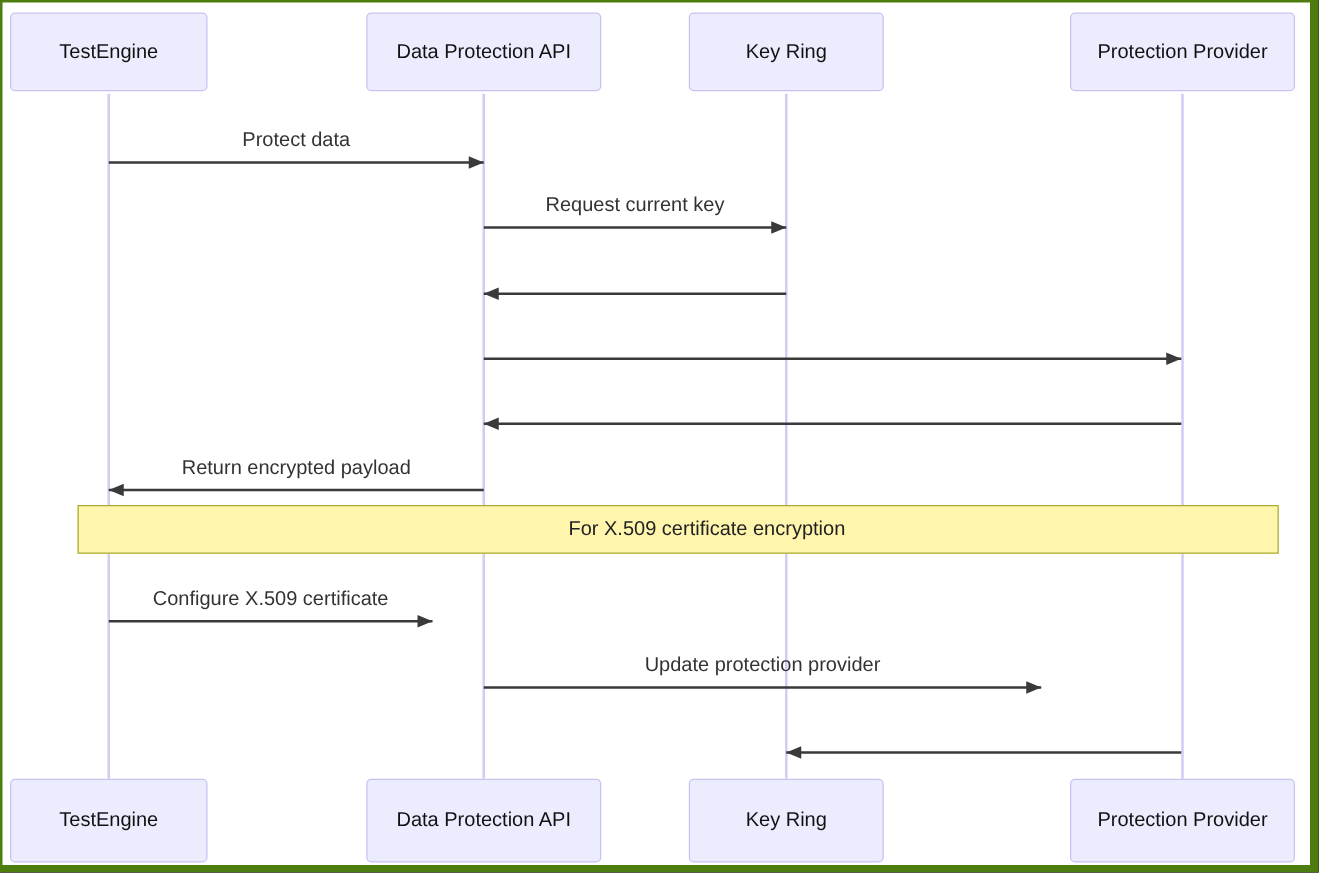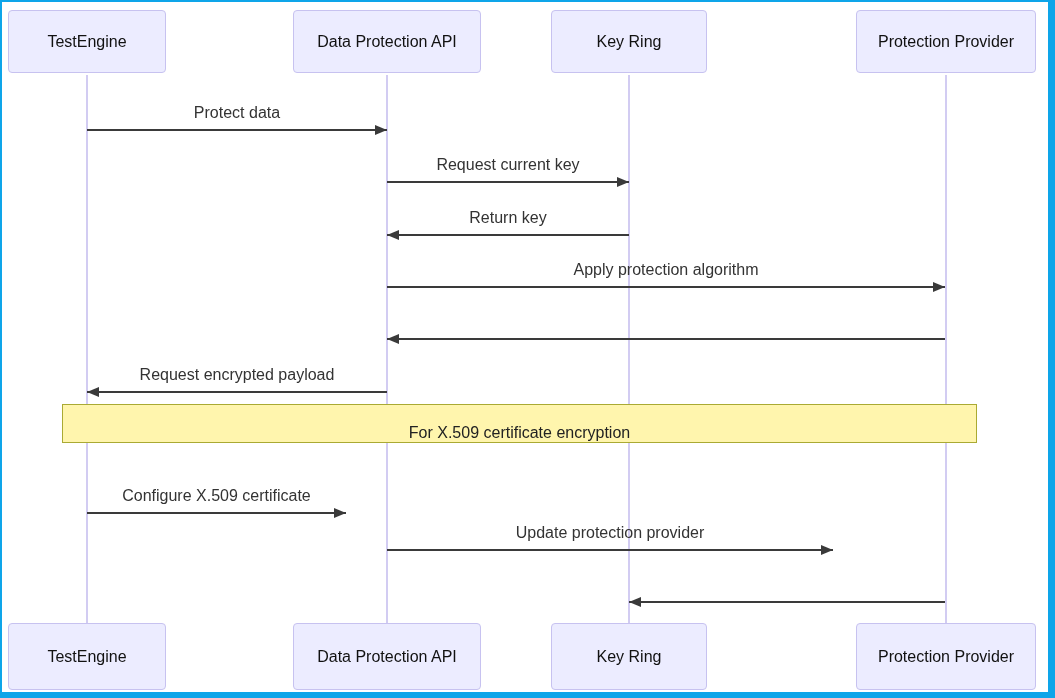--- a/index.html
+++ b/index.html
@@ -1,19 +1,19 @@
 <!DOCTYPE html>
 <html><head>
 <meta charset="utf-8">
 <style>
   html, body { margin: 0; padding: 0; background: #222; }
   .screen {
     position: relative;
     width: 1055px; height: 698px;
-    background: #0ea5e9;
+    background: #4d7c0f;
     font-family: "Liberation Sans", "DejaVu Sans", sans-serif;
     overflow: hidden;
   }
   .canvas {
     position: absolute;
     left: 2px; top: 2px;
     width: 1046px; height: 690px;
     background: #ffffff;
   }
   .layer { position: absolute; left: -2px; top: -2px; width: 1055px; height: 698px; }
@@ -58,23 +58,24 @@
   }
   .arrow-head.dir-right { right: 0; border-left: 12px solid #3a3a3a; }
   .arrow-head.dir-left  { left: 0;  border-right: 12px solid #3a3a3a; }
 
   .note {
     position: absolute;
     left: 62px; top: 404px;
     width: 913px; height: 37px;
     background: #fff5ad;
     border: 1px solid #aaaa33;
-    display: flex; align-items: flex-end; justify-content: center;
+    display: flex; align-items: center; justify-content: center;
     font-size: 16px; color: #222;
     box-sizing: content-box;
+    padding-left: 46px;
   }
 </style>
 </head>
 <body>
 
 <div class="screen">
   <div class="canvas">
     <div class="layer">
 
       <div class="lifeline" style="left:86px"></div>
@@ -101,47 +102,45 @@
         <div class="arrow-head dir-right"></div>
       </div>
 
       <div class="message" style="left:87px; top:104px; width:300px;">
         <div class="msg-label">Protect data</div>
         <div class="msg-line"></div>
         <div class="arrow-head dir-right"></div>
       </div>
 
       <div class="message" style="left:387px; top:209px; width:242px;">
-        <div class="msg-label">Return key</div>
         <div class="msg-line"></div>
         <div class="arrow-head dir-left"></div>
       </div>
 
       <div class="message" style="left:387px; top:261px; width:558px;">
-        <div class="msg-label">Apply protection algorithm</div>
         <div class="msg-line"></div>
         <div class="arrow-head dir-right"></div>
       </div>
 
       <div class="message" style="left:387px; top:313px; width:558px;">
         <div class="msg-line"></div>
         <div class="arrow-head dir-left"></div>
       </div>
 
       <div class="message" style="left:87px; top:366px; width:300px;">
-        <div class="msg-label">Request encrypted payload</div>
+        <div class="msg-label">Return encrypted payload</div>
         <div class="msg-line"></div>
         <div class="arrow-head dir-left"></div>
       </div>
 
       <div class="note">
         <span>For X.509 certificate encryption</span>
       </div>
 
-      <div class="message" style="left:87px; top:471px; width:259px;margin-top:16px;">
+      <div class="message" style="left:87px; top:471px; width:259px;">
         <div class="msg-label">Configure X.509 certificate</div>
         <div class="msg-line"></div>
         <div class="arrow-head dir-right"></div>
       </div>
 
       <div class="message" style="left:387px; top:524px; width:446px;">
         <div class="msg-label">Update protection provider</div>
         <div class="msg-line"></div>
         <div class="arrow-head dir-right"></div>
       </div>

